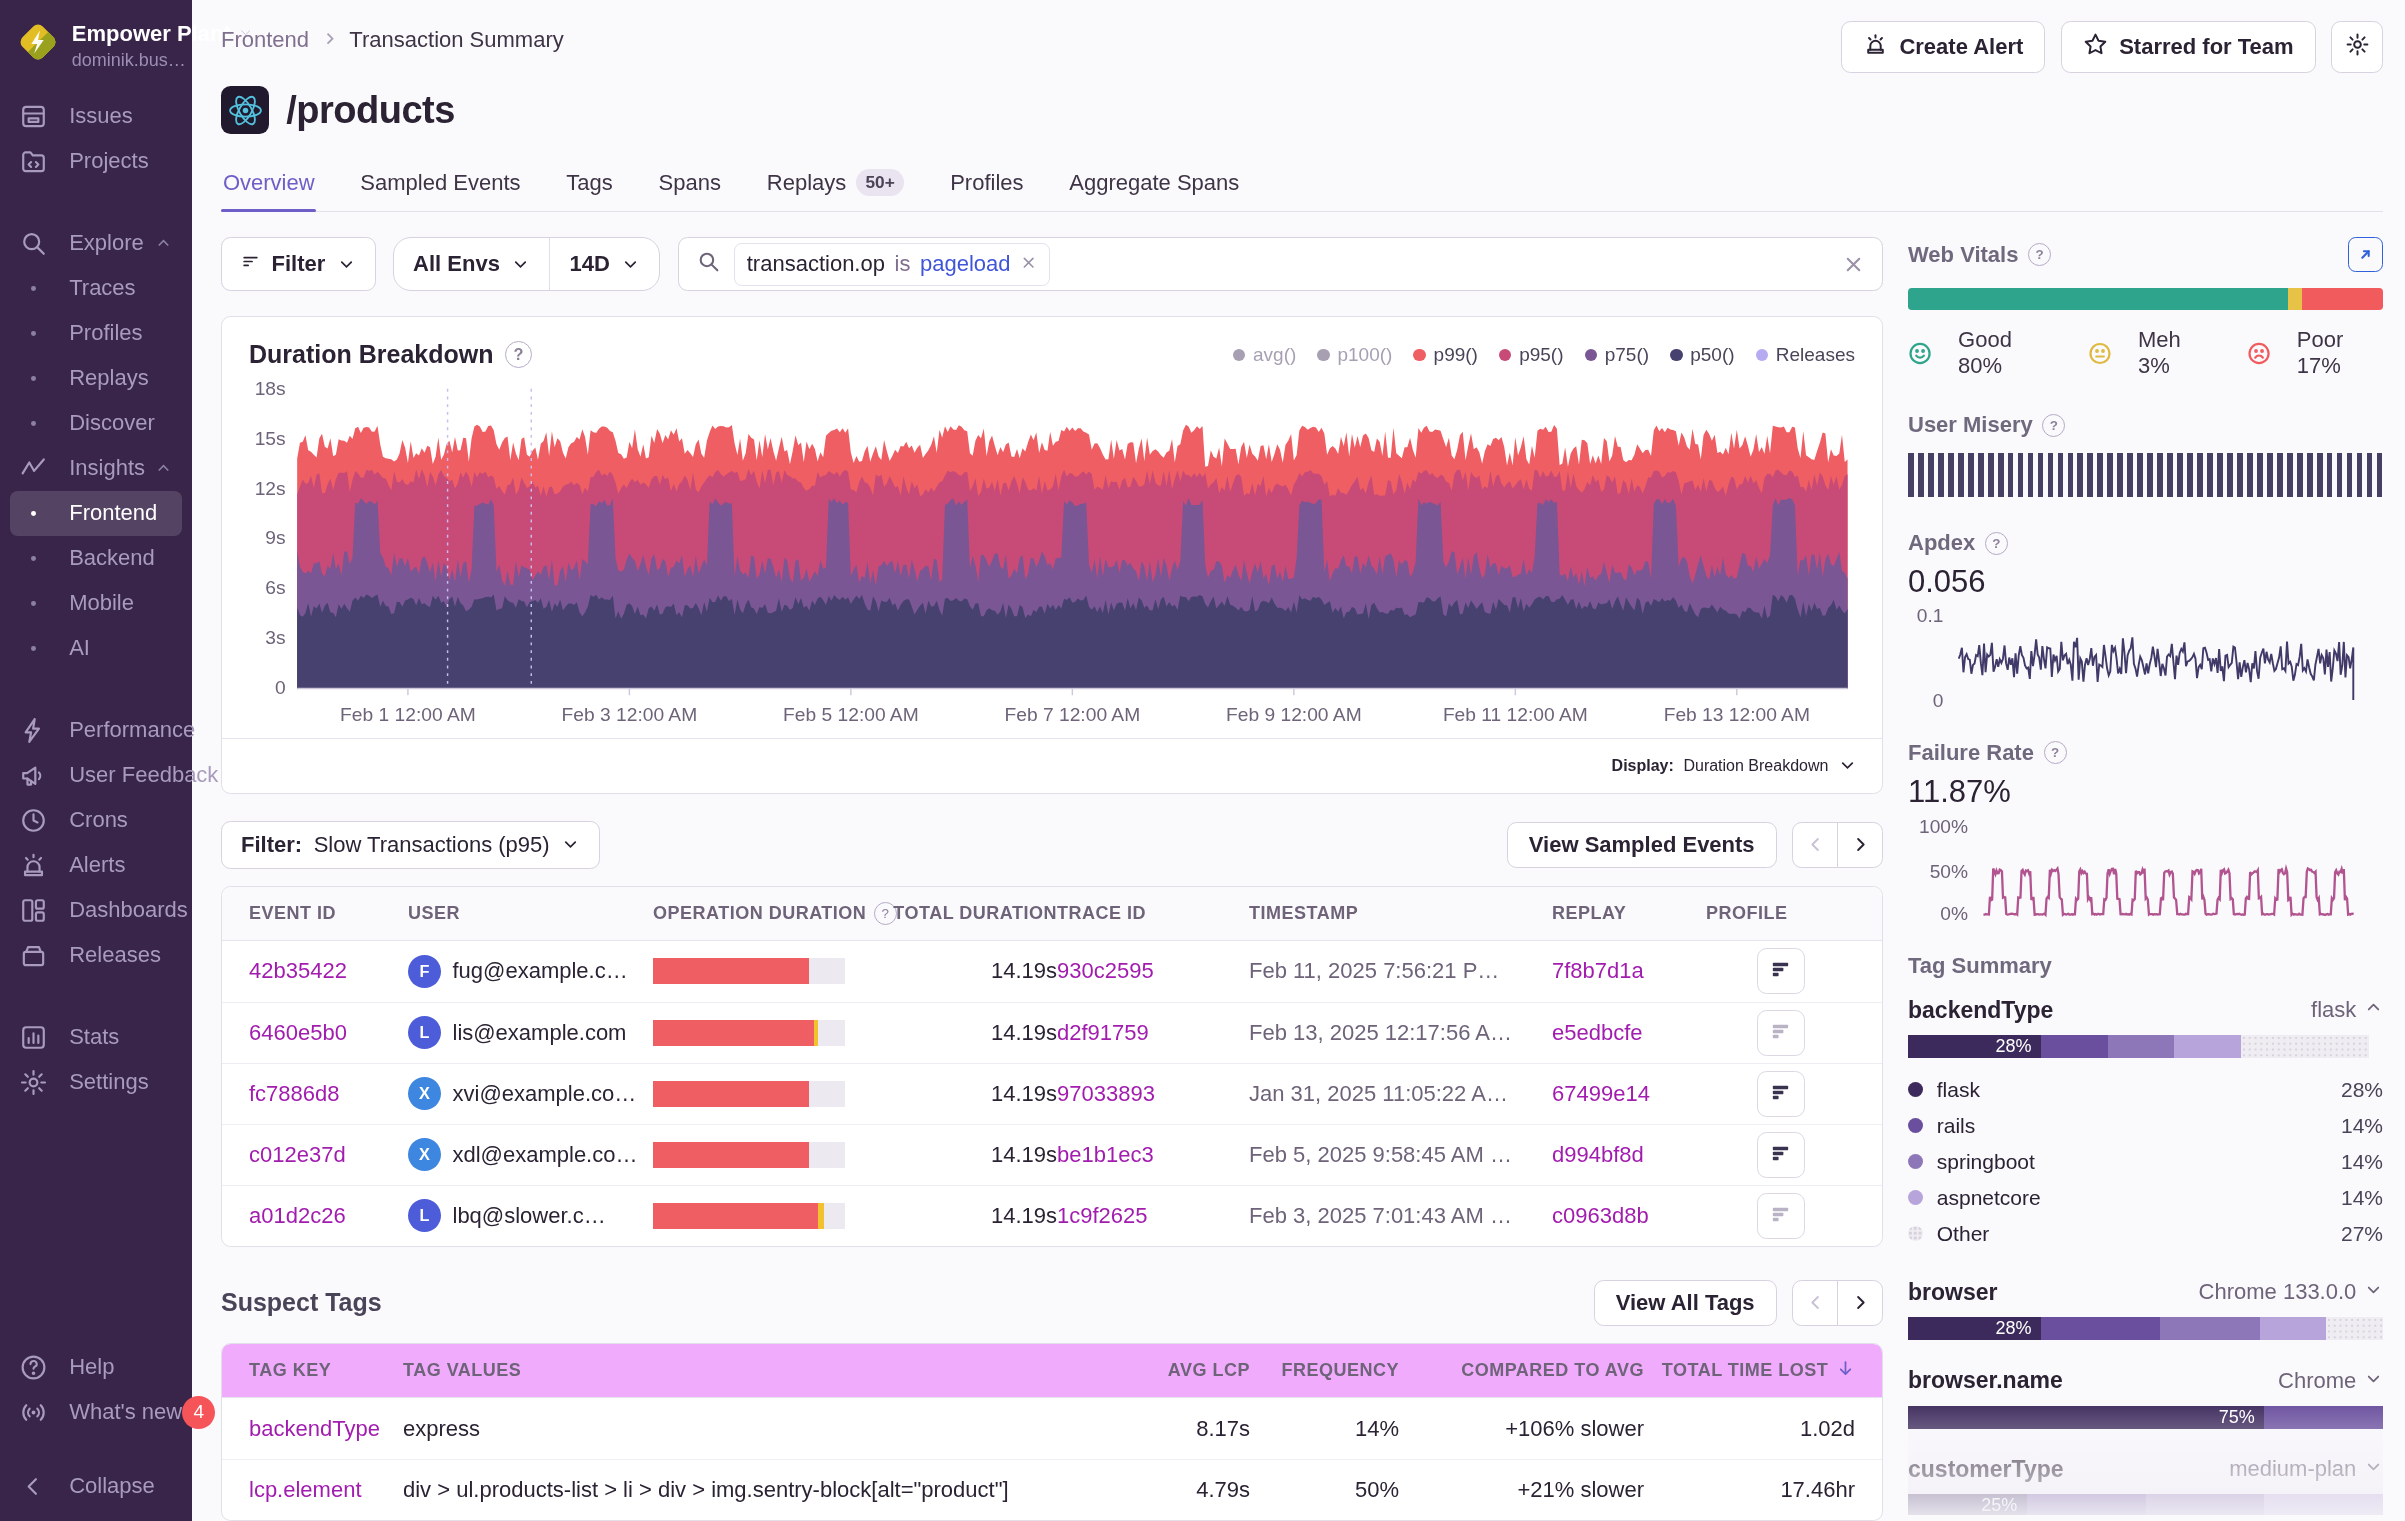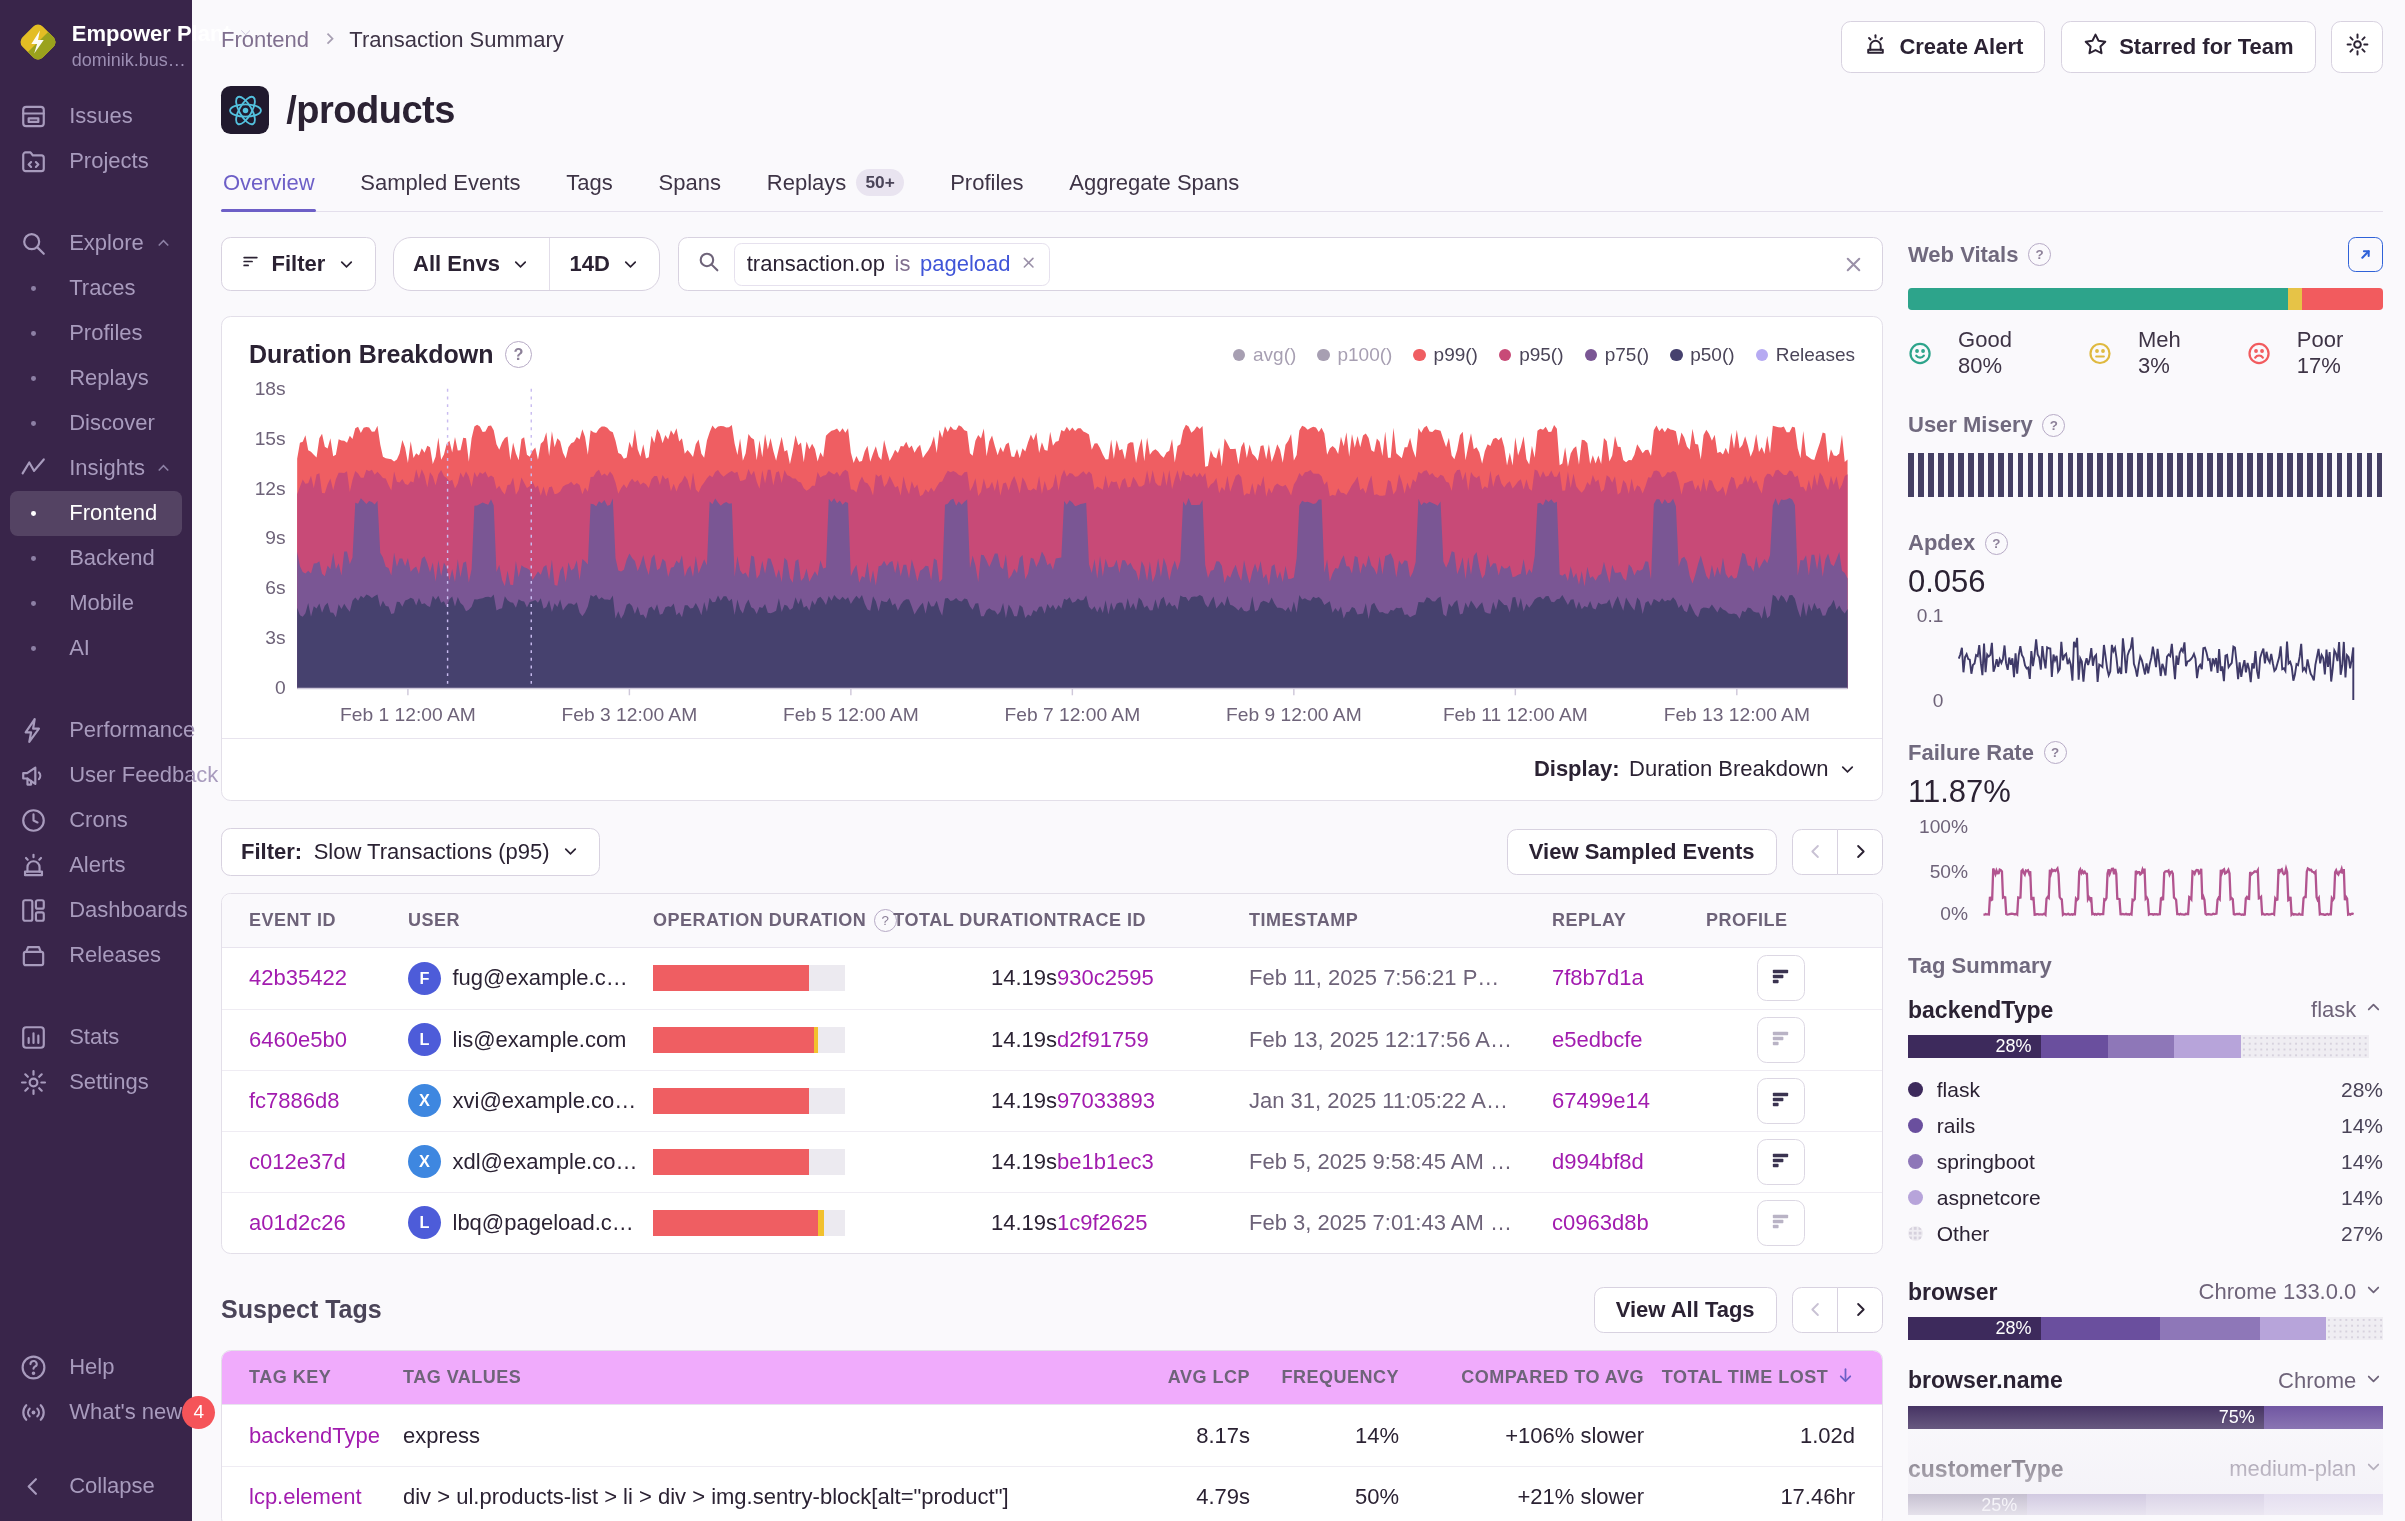--- a/index.html
+++ b/index.html
@@ -77,21 +77,21 @@
 
   .panel { background:#fff; border:1px solid #e3dfe9; border-radius:9.6px; }
   .chart-panel { margin-top:25px; }
   .chart-head { display:flex; justify-content:space-between; align-items:center; padding:23px 27px 5.8px; }
   .chart-title { font-size:25px; font-weight:bold; color:#2b2233; display:flex; align-items:center; gap:11.5px; }
   .qmark { width:27px; height:27px; border:1.4px solid #b7abc6; border-radius:50%; color:#8d8199; font-size:16.3px; display:inline-flex; align-items:center; justify-content:center; font-weight:bold; }
   .legend { display:flex; align-items:center; gap:21px; font-size:19px; color:#4a4458; }
   .legend-item { display:flex; align-items:center; gap:7.7px; cursor:pointer; }
   .legend-dot { width:12.5px; height:12.5px; border-radius:50%; }
   .legend-item.dimmed { color:#a79fb2; }
-  .display-row { border-top:1px solid #e8e4ee; display:flex; justify-content:flex-end; align-items:center; gap:9.6px; padding:17.3px 25px; font-size:22px; }
+  .display-row { border-top:1px solid #e8e4ee; display:flex; justify-content:flex-end; align-items:center; gap:9.6px; padding:17.3px 25px; font-size:16px; }
   .display-label { font-weight:bold; }
 
   .events-toolbar { display:flex; justify-content:space-between; align-items:center; margin-top:27px; }
   .toolbar-right { display:flex; gap:15.4px; align-items:center; }
   .pager { display:inline-flex; }
   .pager .pg { width:46px; height:46px; background:#fff; border:1px solid #d8d2e0; display:inline-flex; align-items:center; justify-content:center; cursor:pointer; }
   .pager .pg:first-child { border-radius:9.6px 0 0 9.6px; }
   .pager .pg:last-child { border-radius:0 9.6px 9.6px 0; margin-left:-1px; }
   .pager svg { width:19px; height:19px; fill:none; stroke-width:2.4; stroke-linecap:round; stroke-linejoin:round; }
   .pg.disabled svg { stroke:#c9c2d4; } .pg:not(.disabled) svg { stroke:#2b2233; }
@@ -770,21 +770,21 @@
                       </svg></span>
                   </button>
                 </div>
               </div>
               <div class="etable-row">
                 <div class="cell">
                   <a class="link">a01d2c26</a>
                 </div>
                 <div class="user-cell">
                   <span class="avatar" style="background:#4d5cd9">L</span>
-                  <span class="user-email">lbq@pageload.c…</span>
+                  <span class="user-email">lbq@slower.c…</span>
                 </div>
                 <div class="cell">
                   <span class="op-bar">
                     <span class="seg-red" style="width:86%"></span>
                     <span class="seg-yellow" style="width:3%"></span>
                     <span style="width:11%"></span>
                   </span>
                 </div>
                 <div class="cell right">14.19s</div>
                 <div class="cell">

